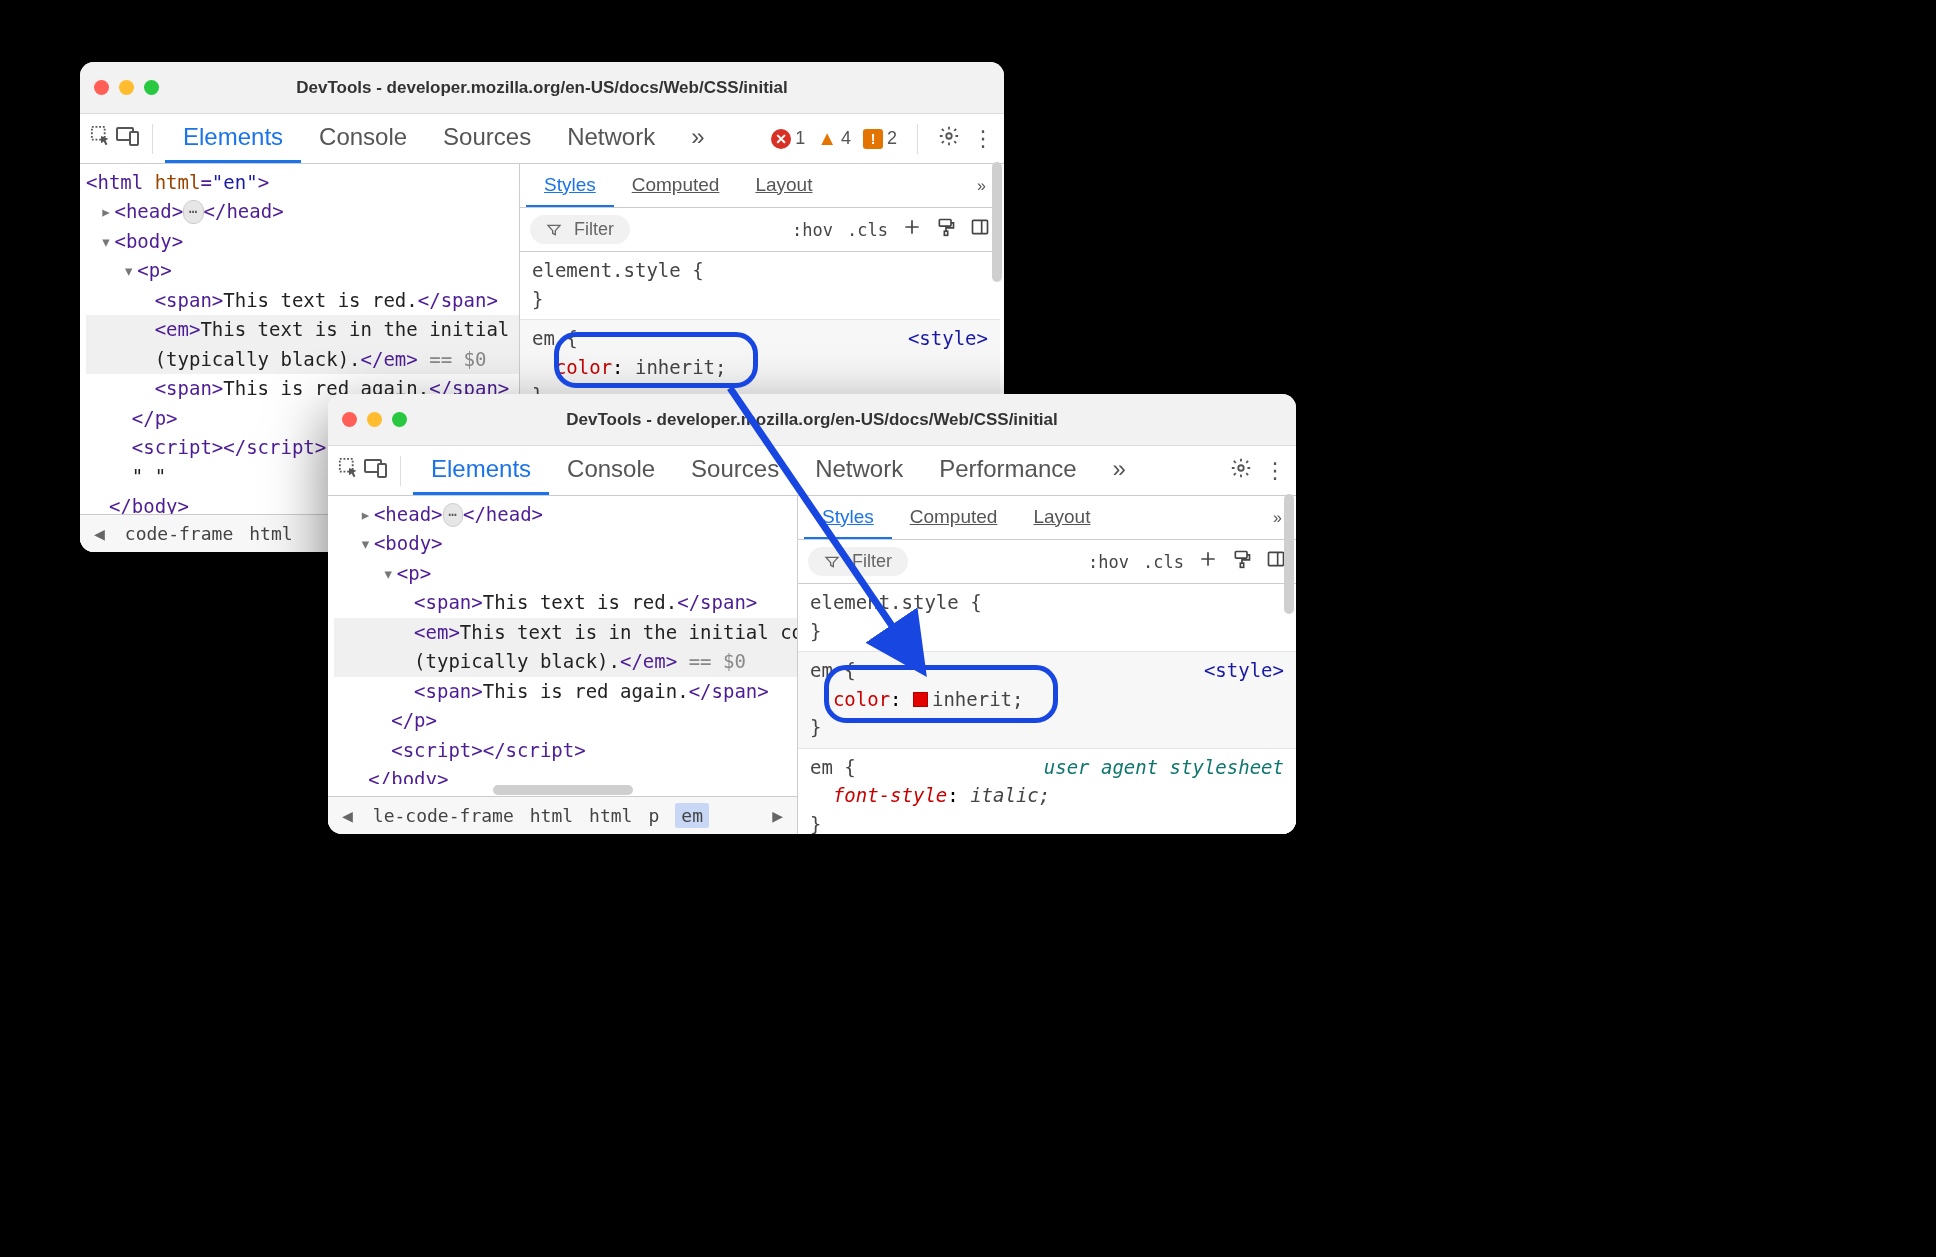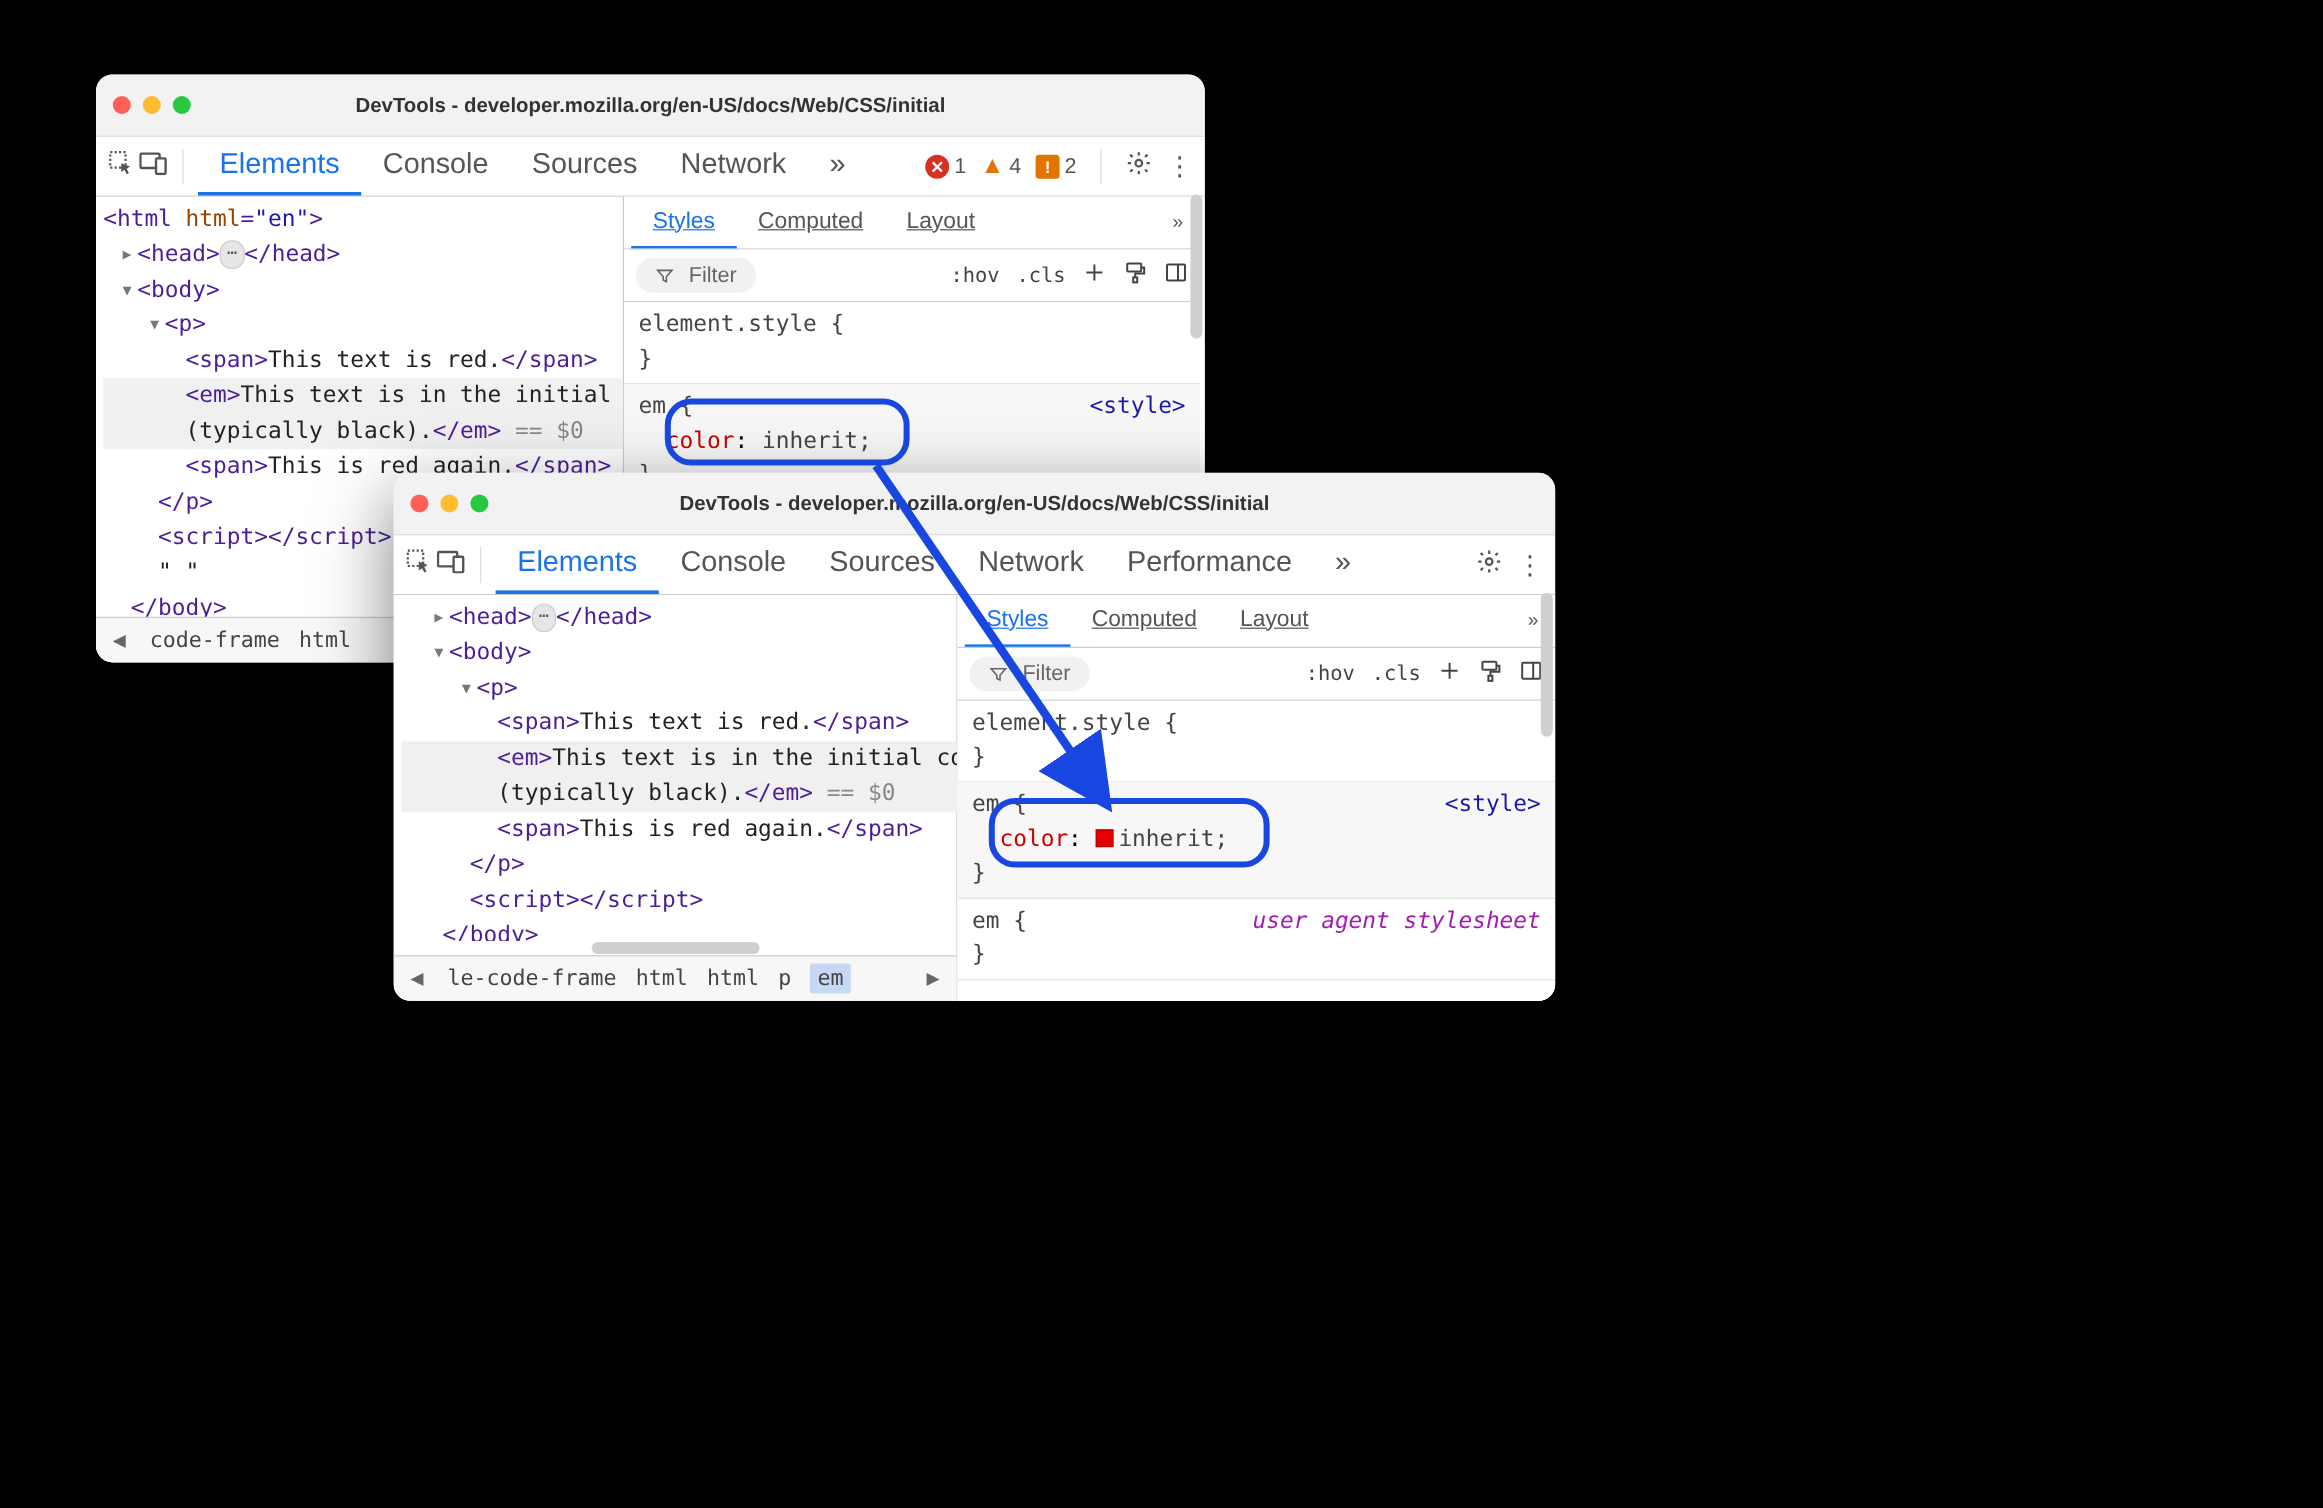--- a/index.html
+++ b/index.html
@@ -136,21 +136,21 @@
     font-size:19px; line-height:1.5; background:#fff;
   }
   .rule { padding:4px 12px 6px 12px; border-bottom:1px solid #e5e5e5; position:relative; }
   .rule.gray-bg { background:#f7f7f7; }
   .rule .selector{color:#444;}
   .rule .prop{color:#c80000;}
   .rule .val{color:#444;}
   .rule .italic .prop{font-style:italic;}
   .rule .italic .val{font-style:italic;}
   .rule .src{position:absolute; right:12px; top:4px; color:#1a1aa6; font-style:normal;}
-  .rule .uas{position:absolute; right:12px; top:4px; color:#a21caf; font-style:italic;}
+  .rule .uas{position:absolute; right:12px; top:4px; color:#0f766e; font-style:italic;}
   .swatch{display:inline-block;width:15px;height:15px;background:#e20000;vertical-align:-1px;margin-right:4px;border:1px solid rgba(0,0,0,0.2);}
   .callout {
     position:absolute; border:5px solid #1746e0; border-radius:22px;
     pointer-events:none;
   }
   .scroll-corner{position:absolute; right:2px; background:#cfcfcf; border-radius:5px; width:10px;}
   svg.arrow{position:absolute; pointer-events:none;}
   .hscroll{height:12px;display:flex;justify-content:center;align-items:center;}
   .hscroll .thumb{height:10px;width:140px;background:#cfcfcf;border-radius:5px;}
 </style>
@@ -387,20 +387,21 @@
         </div>
         <div class="rule gray-bg">
           <span class="src">&lt;style&gt;</span>
           <div class="selector">em {</div>
           <div>&nbsp;&nbsp;<span class="prop">color</span><span>: </span><span class="swatch"></span><span class="val">inherit;</span></div>
           <div class="selector">}</div>
         </div>
         <div class="rule">
           <span class="uas">user agent stylesheet</span>
           <div class="selector">em {</div>
+          <div class="italic">&nbsp;&nbsp;<span class="prop">font-style</span><span>: </span><span class="val">italic;</span></div>
           <div class="selector">}</div>
         </div>
       </div>
       <div class="scroll-corner" style="top:100px;height:120px;"></div>
     </div>
   </div>
 </div>
 
 <div class="callout" style="left:554px; top:332px; width:204px; height:56px;"></div>
 <div class="callout" style="left:824px; top:665px; width:234px; height:58px;"></div>

